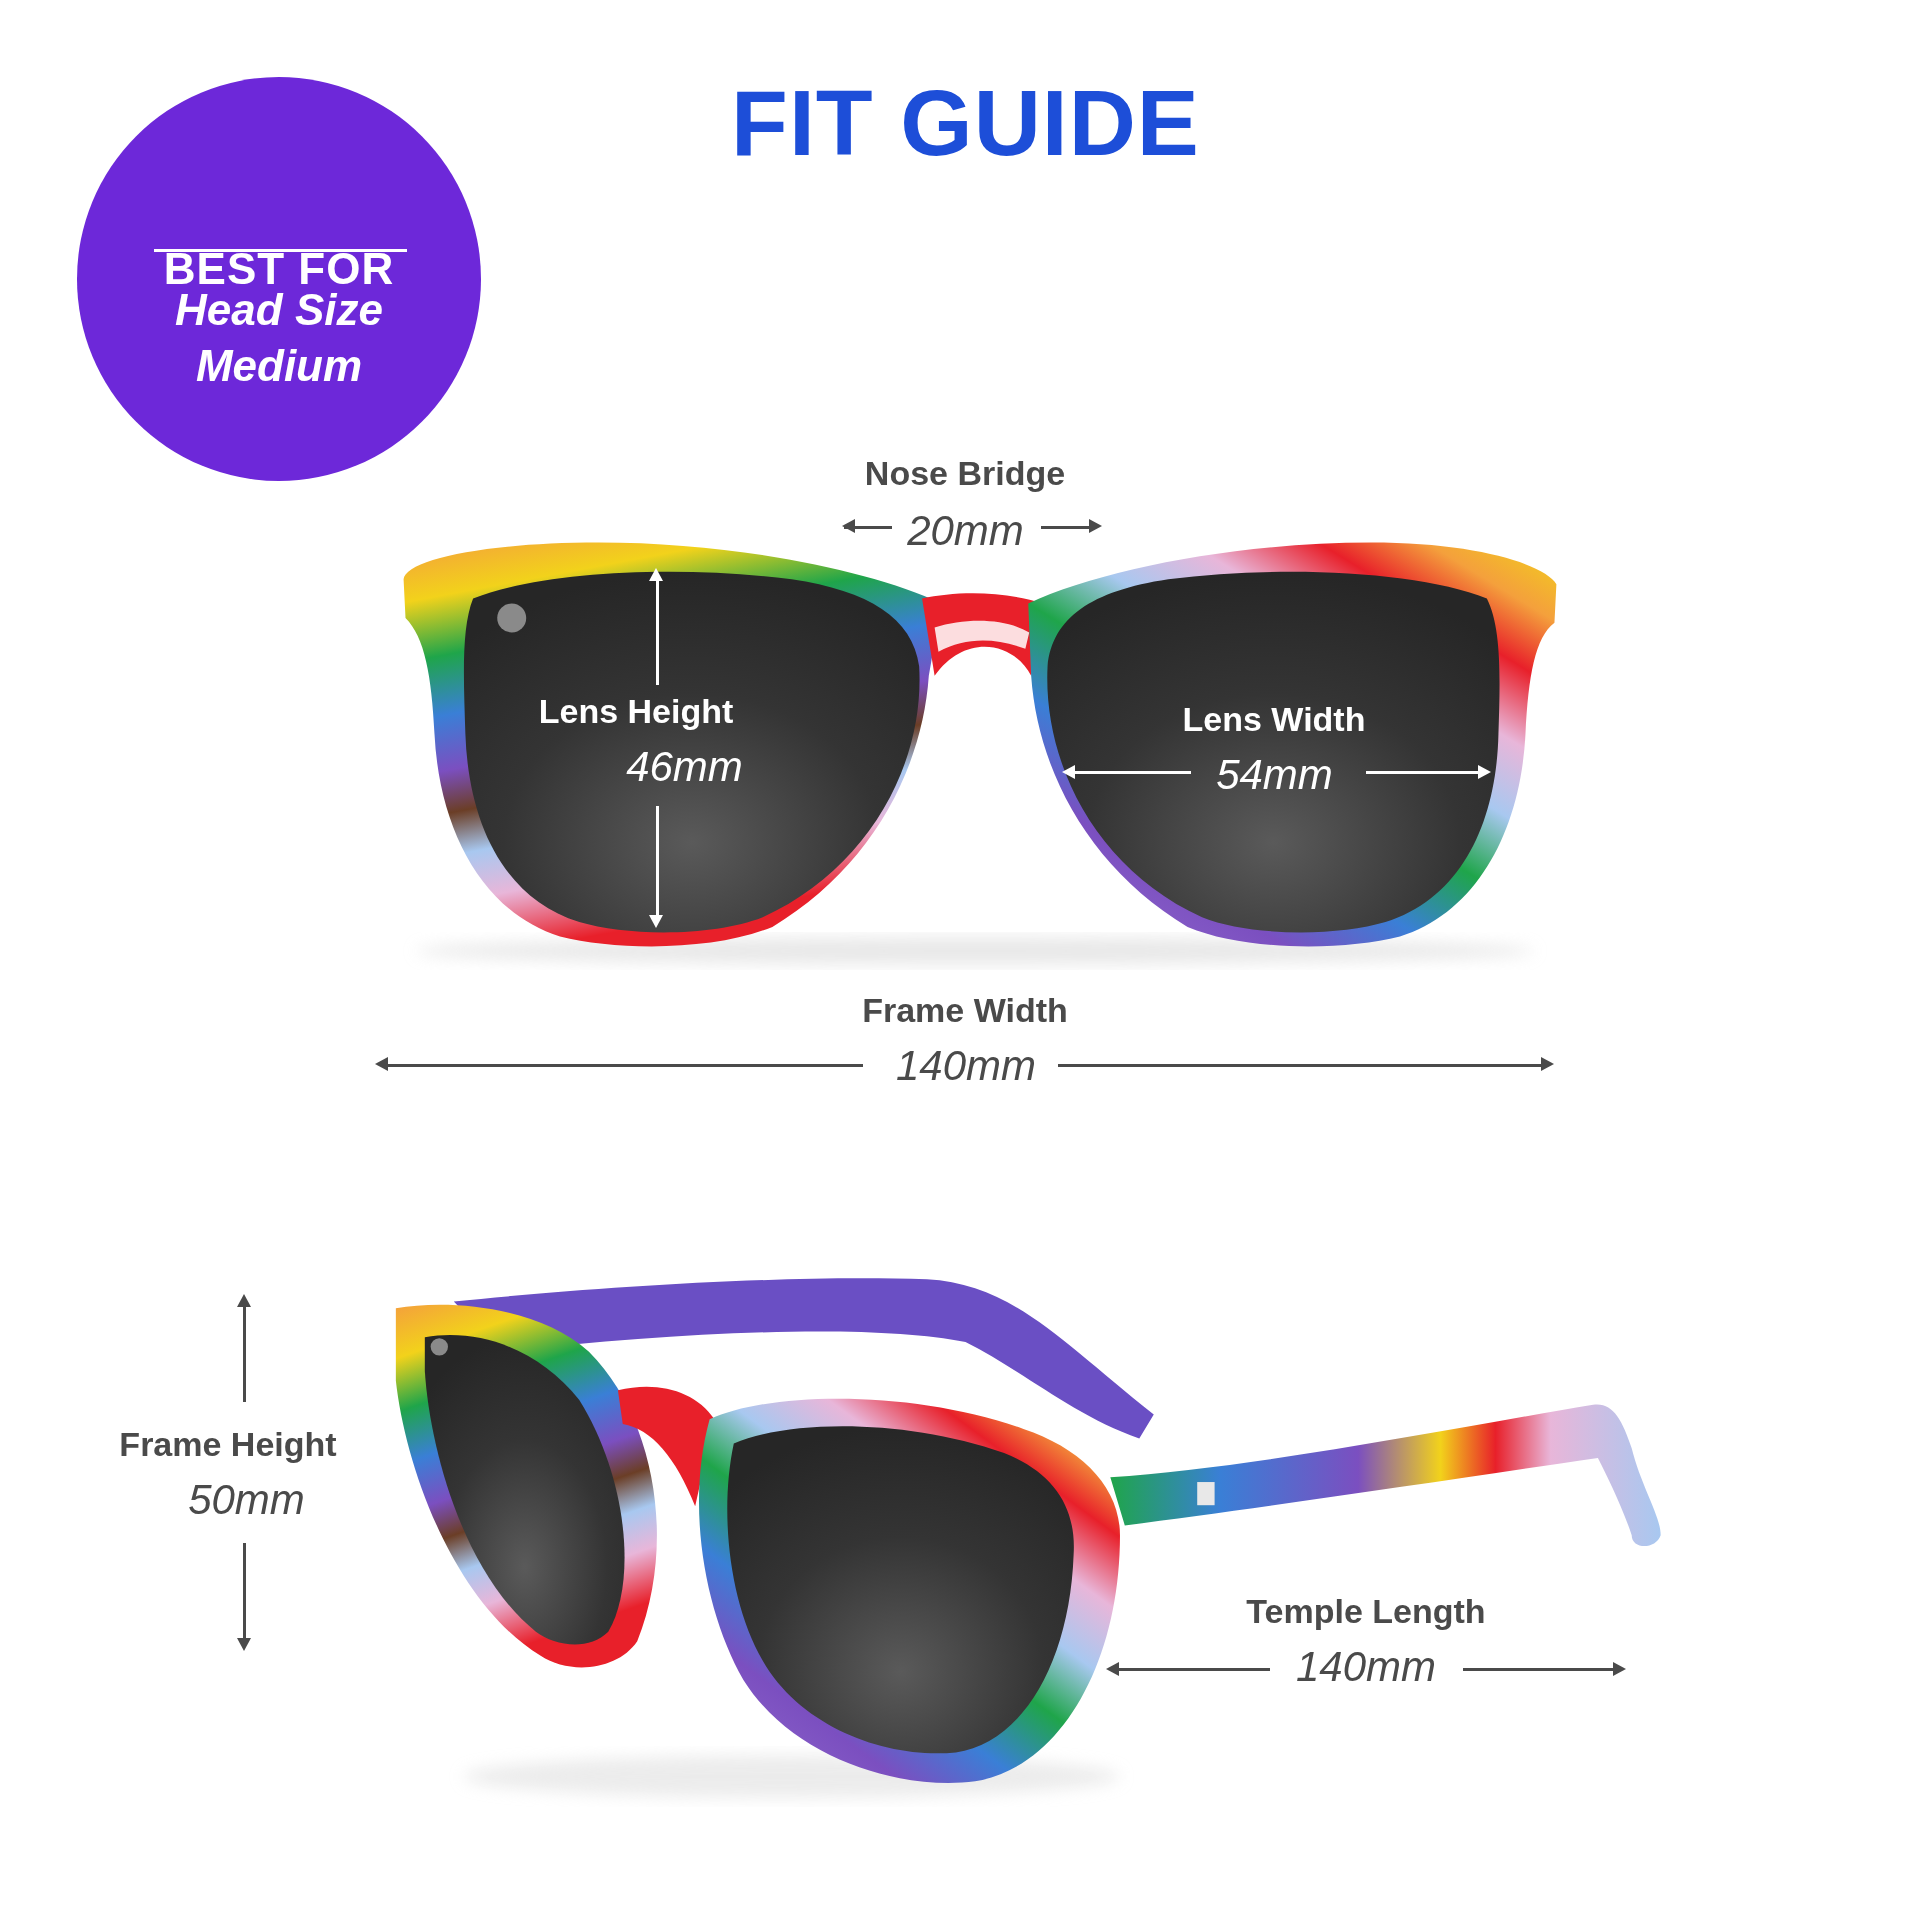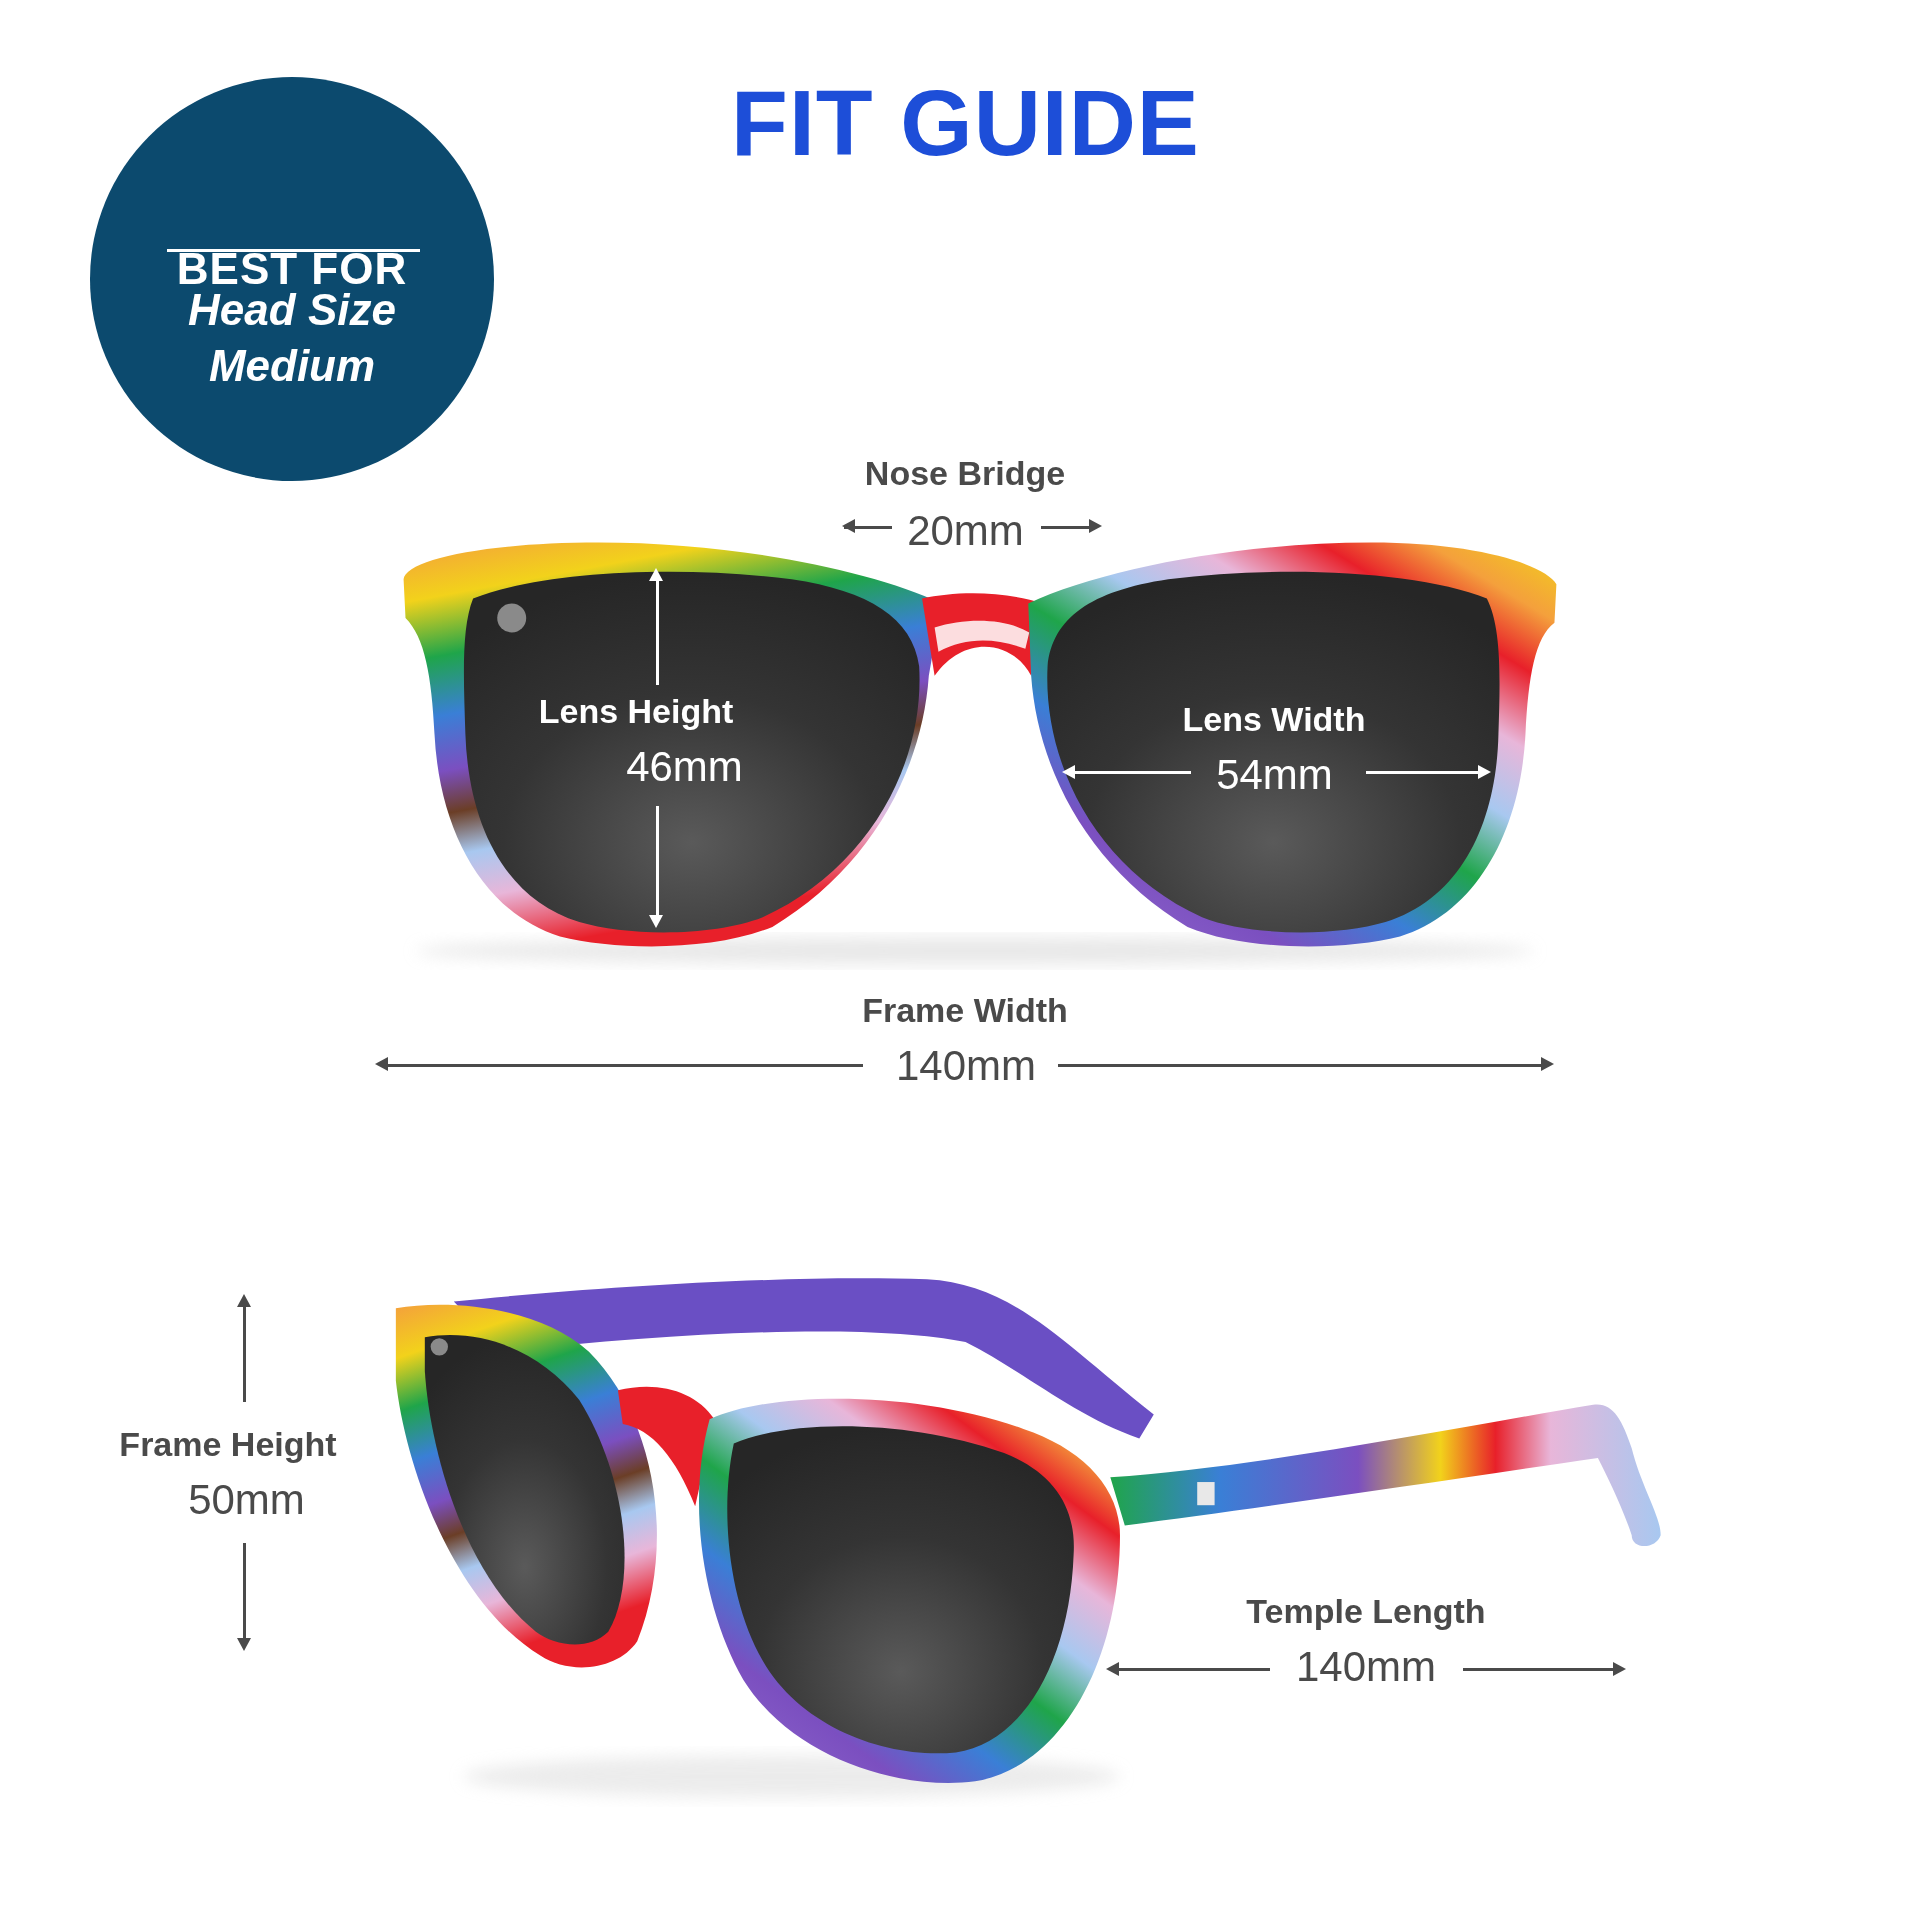--- a/index.html
+++ b/index.html
@@ -1,29 +1,29 @@
 <!DOCTYPE html>
 <html><head>
 <meta charset="utf-8">
 <style>
   html, body { margin: 0; padding: 0; background: #ffffff; }
   body { width: 1931px; height: 1931px; position: relative; overflow: hidden;
          font-family: "Liberation Sans", "DejaVu Sans", sans-serif; color: #4a4a4a; }
   .abs { position: absolute; }
-  .badge { left: 90px; top: 77px; width: 404px; height: 404px; border-radius: 50%;
-           background: #0c4a6e; color: #fff; }
+  .badge { left: 77px; top: 77px; width: 404px; height: 404px; border-radius: 50%;
+           background: #6d28d9; color: #fff; }
   .badge-title { position: absolute; left: 0; right: 0; top: 164px; text-align: center;
                  font-weight: 700; font-size: 44px; letter-spacing: 1px; line-height: 44px; }
   .badge-divider { position: absolute; left: 77px; width: 253px; top: 172px; height: 2.9px; background: #fff; }
   .badge-sub { position: absolute; left: 0; right: 0; top: 206px; text-align: center; font-style: italic;
                font-weight: 700; font-size: 44px; line-height: 56px; }
   .title { left: 0; width: 1931px; top: 75px; text-align: center; font-weight: 700; font-size: 93px;
            line-height: 97px; color: #1d4ed8; letter-spacing: 1px; }
   .label { text-align: center; font-weight: 700; font-size: 34px; line-height: 46px; color: #4a4a4a; }
-  .value { text-align: center; font-weight: 400; font-size: 42px; line-height: 46px; color: #4a4a4a; }
+  .value { text-align: center; font-weight: 400; font-size: 42px; line-height: 46px; color: #4a4a4a; font-style: italic; }
   .label.light, .value.light { color: #ffffff; }
   .hline { height: 2.9px; background: #4a4a4a; }
   .vline { width: 2.9px; background: #4a4a4a; }
   .hline.light, .vline.light { background: #ffffff; }
   svg.art { position: absolute; left: 0; top: 0; }
 </style>
 </head>
 <body>
 
 <svg class="art" width="1931" height="1931" viewBox="0 0 2000 2000">

